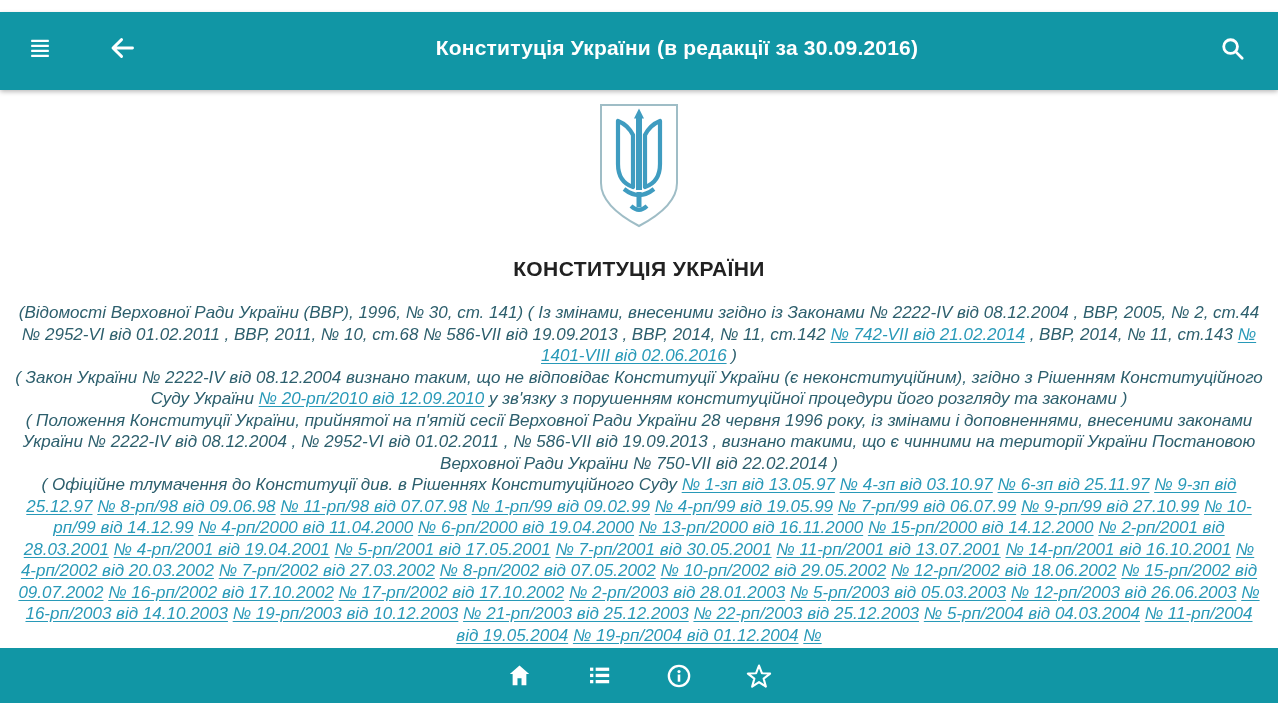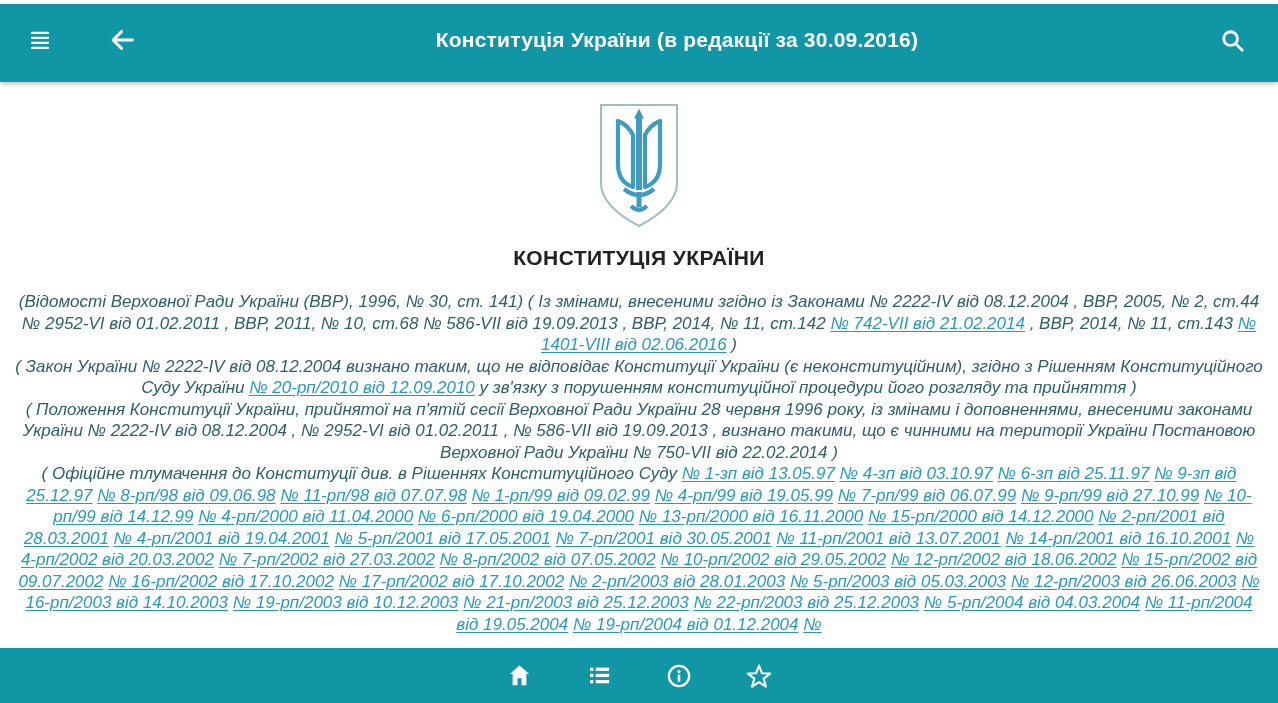--- a/index.html
+++ b/index.html
@@ -4,21 +4,21 @@
 <style>
   html,body{margin:0;padding:0;background:#ffffff;}
   .app{
     position:relative;width:1278px;height:703px;overflow:hidden;
     background:var(--content-bg,#fff);
     font-family:"Liberation Sans",sans-serif;
     --app-bar:#1196a5; --link:#2899b8; --body-text:#2d5f6d;
   }
   
   .appbar{
-    position:absolute;top:4px;left:0;right:0;height:78px;
+    position:absolute;top:12px;left:0;right:0;height:78px;
     background:var(--app-bar);display:flex;align-items:center;
     padding:0 26px 6px 20px;box-sizing:border-box;z-index:6;
     box-shadow:0 1.5px 5px rgba(0,0,0,.30);
   }
   .appbar-left{display:flex;align-items:center;gap:42px;}
   .icon-btn{
     background:transparent;border:none;padding:0;margin:0;
     width:40px;height:40px;display:flex;align-items:center;justify-content:center;
     cursor:pointer;
   }
@@ -27,21 +27,21 @@
     flex:1;text-align:center;color:#fff;font-size:21px;font-weight:bold;
     white-space:nowrap;overflow:hidden;letter-spacing:.2px;
   }
   
   .content{
     position:absolute;top:78px;left:0;right:0;bottom:0;background:var(--content-bg,#fff);
     text-align:center;overflow:hidden;
   }
   .emblem{display:block;margin:24px auto 0;}
   .doc-heading{
-    margin:17px 0 0;font-size:21px;font-weight:bold;color:var(--heading-text,#212121);
+    margin:28px 0 0;font-size:21px;font-weight:bold;color:var(--heading-text,#212121);
     letter-spacing:.4px;
   }
   .paras{
     margin:21px 14px 0;font-style:italic;font-size:17px;line-height:21.5px;
     color:var(--body-text,#2d5f6d);
   }
   .paras p{margin:0;}
   .paras a{color:var(--link,#2899b8);text-decoration:underline;text-underline-offset:2px;}
   
   .bottombar{
@@ -93,21 +93,21 @@
         <path d="M45 90 V105" stroke-width="5"></path>
         <path d="M37 104 Q45 111.5 53 104" stroke-width="4.2"></path>
       </g>
       <path d="M45 6.5 L50 16.5 H40 Z" fill="#3f9cc0"></path>
     </svg>
 
     <h1 class="doc-heading">КОНСТИТУЦІЯ УКРАЇНИ</h1>
 
     <div class="paras">
         <p><span>(Відомості Верховної Ради України (ВВР), 1996, № 30, ст. 141) ( Із змінами, внесеними згідно із Законами № 2222-IV від 08.12.2004 , ВВР, 2005, № 2, ст.44 № 2952-VI від 01.02.2011 , ВВР, 2011, № 10, ст.68 № 586-VII від 19.09.2013 , ВВР, 2014, № 11, ст.142 </span><a href="#">№ 742-VII від 21.02.2014</a><span> , ВВР, 2014, № 11, ст.143 </span><a href="#">№ 1401-VIII від 02.06.2016</a><span> )</span></p>
-        <p><span>( Закон України № 2222-IV від 08.12.2004 визнано таким, що не відповідає Конституції України (є неконституційним), згідно з Рішенням Конституційного Суду України </span><a href="#">№ 20-рп/2010 від 12.09.2010</a><span> у зв'язку з порушенням конституційної процедури його розгляду та прийняття )</span></p>
+        <p><span>( Закон України № 2222-IV від 08.12.2004 визнано таким, що не відповідає Конституції України (є неконституційним), згідно з Рішенням Конституційного Суду України </span><a href="#">№ 20-рп/2010 від 12.09.2010</a><span> у зв'язку з порушенням конституційної процедури його розгляду та законами )</span></p>
         <p><span>( Положення Конституції України, прийнятої на п'ятій сесії Верховної Ради України 28 червня 1996 року, із змінами і доповненнями, внесеними законами України № 2222-IV від 08.12.2004 , № 2952-VI від 01.02.2011 , № 586-VII від 19.09.2013 , визнано такими, що є чинними на території України Постановою Верховної Ради України № 750-VII від 22.02.2014 )</span></p>
         <p><span>( Офіційне тлумачення до Конституції див. в Рішеннях Конституційного Суду </span><a href="#">№ 1-зп від 13.05.97</a><span> </span><a href="#">№ 4-зп від 03.10.97</a><span> </span><a href="#">№ 6-зп від 25.11.97</a><span> </span><a href="#">№ 9-зп від 25.12.97</a><span> </span><a href="#">№ 8-рп/98 від 09.06.98</a><span> </span><a href="#">№ 11-рп/98 від 07.07.98</a><span> </span><a href="#">№ 1-рп/99 від 09.02.99</a><span> </span><a href="#">№ 4-рп/99 від 19.05.99</a><span> </span><a href="#">№ 7-рп/99 від 06.07.99</a><span> </span><a href="#">№ 9-рп/99 від 27.10.99</a><span> </span><a href="#">№ 10-рп/99 від 14.12.99</a><span> </span><a href="#">№ 4-рп/2000 від 11.04.2000</a><span> </span><a href="#">№ 6-рп/2000 від 19.04.2000</a><span> </span><a href="#">№ 13-рп/2000 від 16.11.2000</a><span> </span><a href="#">№ 15-рп/2000 від 14.12.2000</a><span> </span><a href="#">№ 2-рп/2001 від 28.03.2001</a><span> </span><a href="#">№ 4-рп/2001 від 19.04.2001</a><span> </span><a href="#">№ 5-рп/2001 від 17.05.2001</a><span> </span><a href="#">№ 7-рп/2001 від 30.05.2001</a><span> </span><a href="#">№ 11-рп/2001 від 13.07.2001</a><span> </span><a href="#">№ 14-рп/2001 від 16.10.2001</a><span> </span><a href="#">№ 4-рп/2002 від 20.03.2002</a><span> </span><a href="#">№ 7-рп/2002 від 27.03.2002</a><span> </span><a href="#">№ 8-рп/2002 від 07.05.2002</a><span> </span><a href="#">№ 10-рп/2002 від 29.05.2002</a><span> </span><a href="#">№ 12-рп/2002 від 18.06.2002</a><span> </span><a href="#">№ 15-рп/2002 від 09.07.2002</a><span> </span><a href="#">№ 16-рп/2002 від 17.10.2002</a><span> </span><a href="#">№ 17-рп/2002 від 17.10.2002</a><span> </span><a href="#">№ 2-рп/2003 від 28.01.2003</a><span> </span><a href="#">№ 5-рп/2003 від 05.03.2003</a><span> </span><a href="#">№ 12-рп/2003 від 26.06.2003</a><span> </span><a href="#">№ 16-рп/2003 від 14.10.2003</a><span> </span><a href="#">№ 19-рп/2003 від 10.12.2003</a><span> </span><a href="#">№ 21-рп/2003 від 25.12.2003</a><span> </span><a href="#">№ 22-рп/2003 від 25.12.2003</a><span> </span><a href="#">№ 5-рп/2004 від 04.03.2004</a><span> </span><a href="#">№ 11-рп/2004 від 19.05.2004</a><span> </span><a href="#">№ 19-рп/2004 від 01.12.2004</a><span> </span><a href="#">№</a></p>
       </div>
   </main>
 
   <nav class="bottombar">
     <button class="icon-btn">
       <svg width="27" height="27" viewBox="0 0 24 24">
         <path d="M12 3 L3.4 10.6 H5.9 V20.6 H10.2 V14.5 H13.8 V20.6 H18.1 V10.6 H20.6 Z" fill="#fff"></path>
       </svg>

